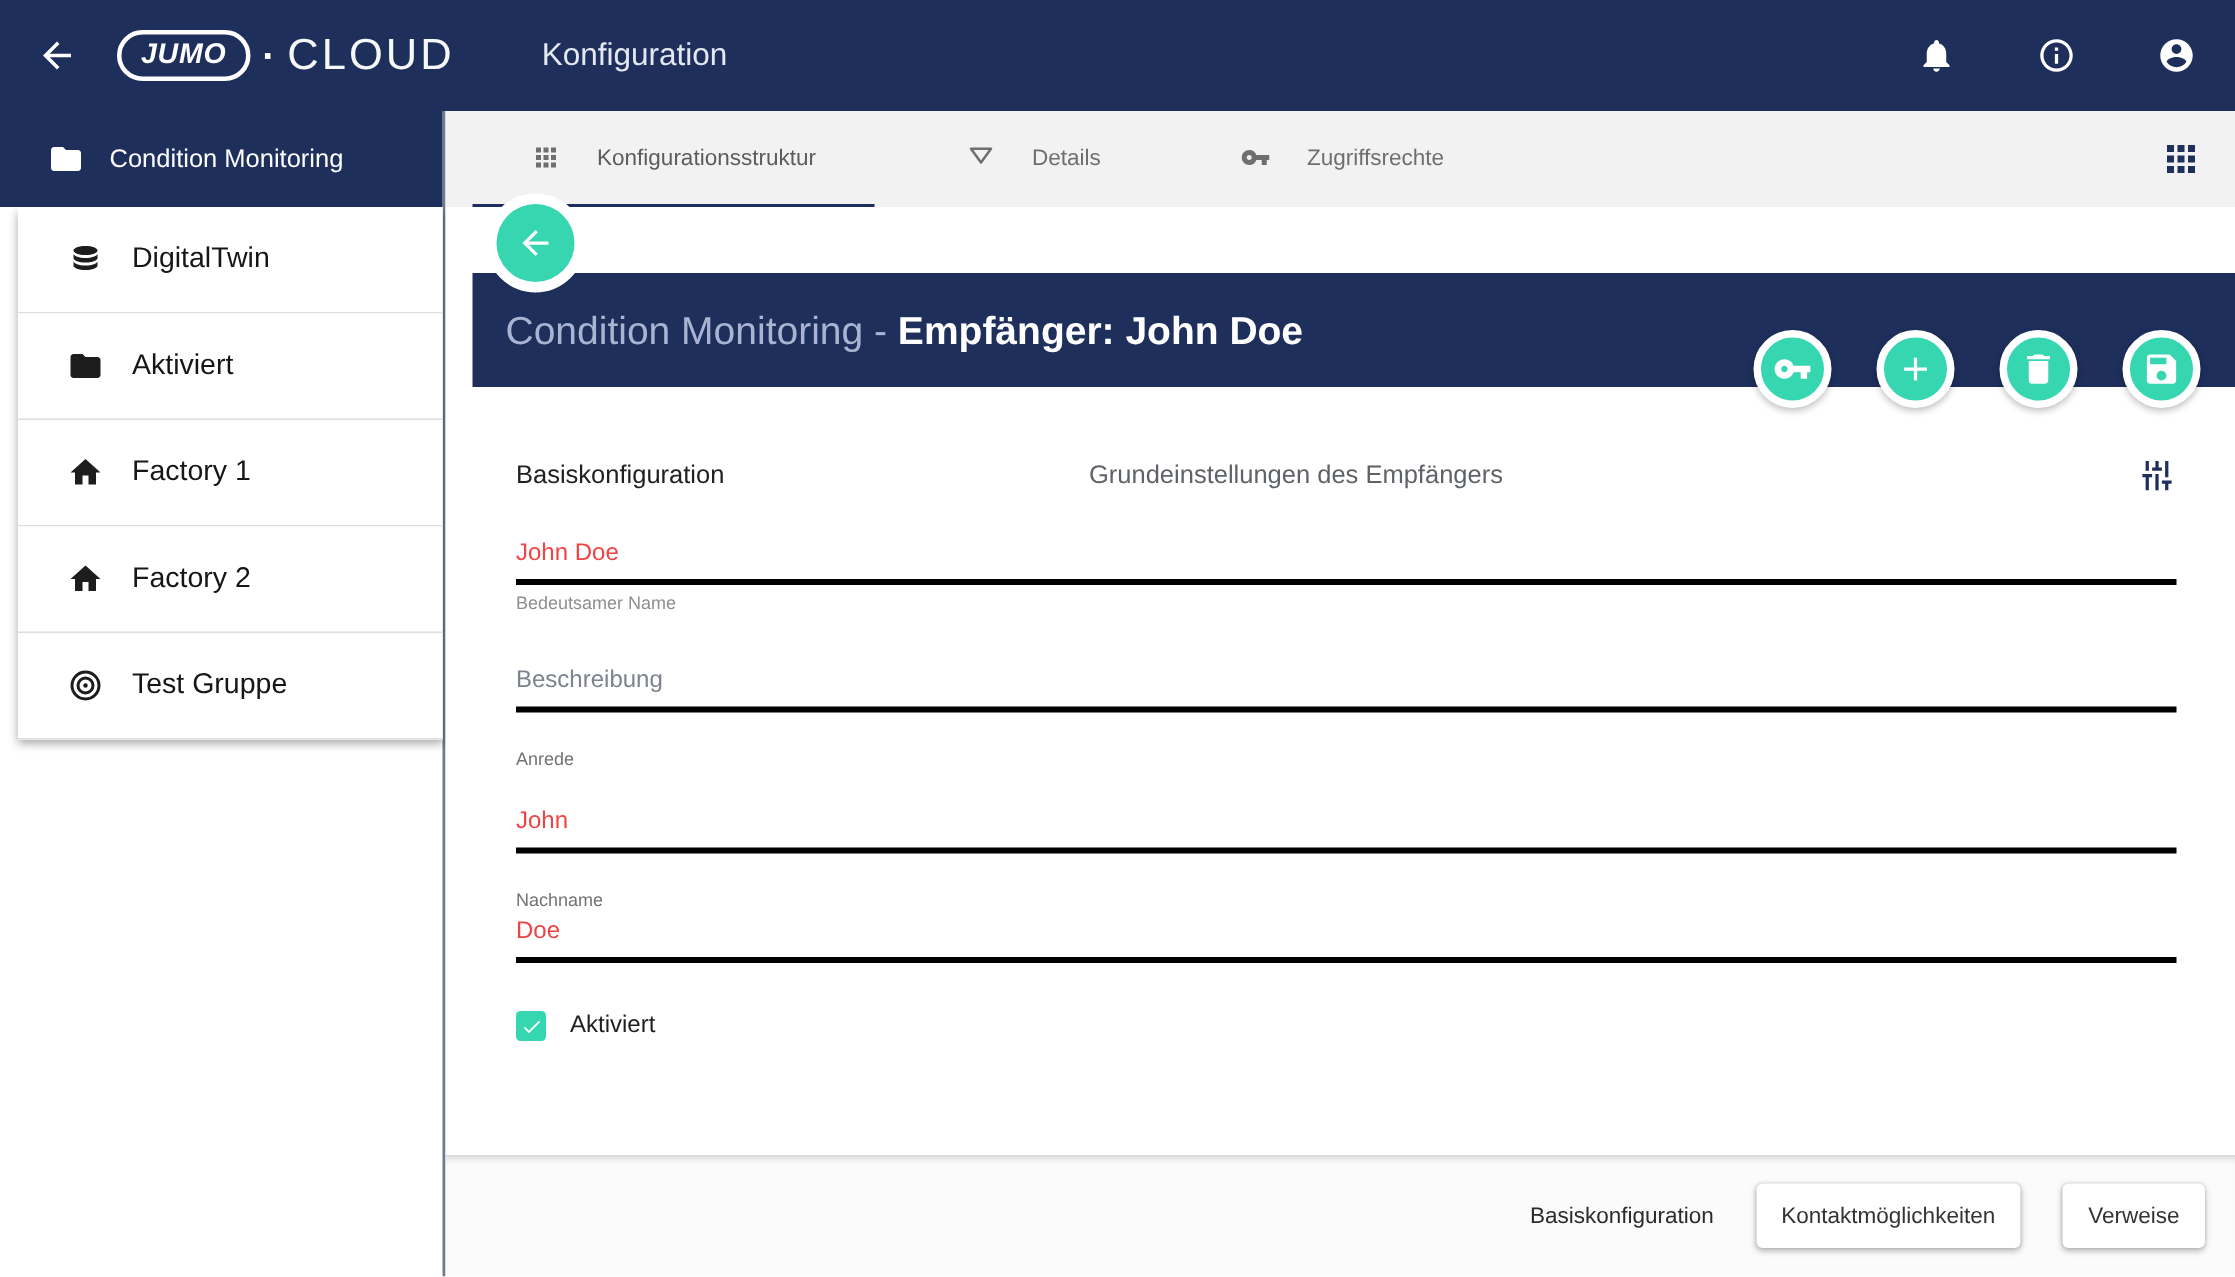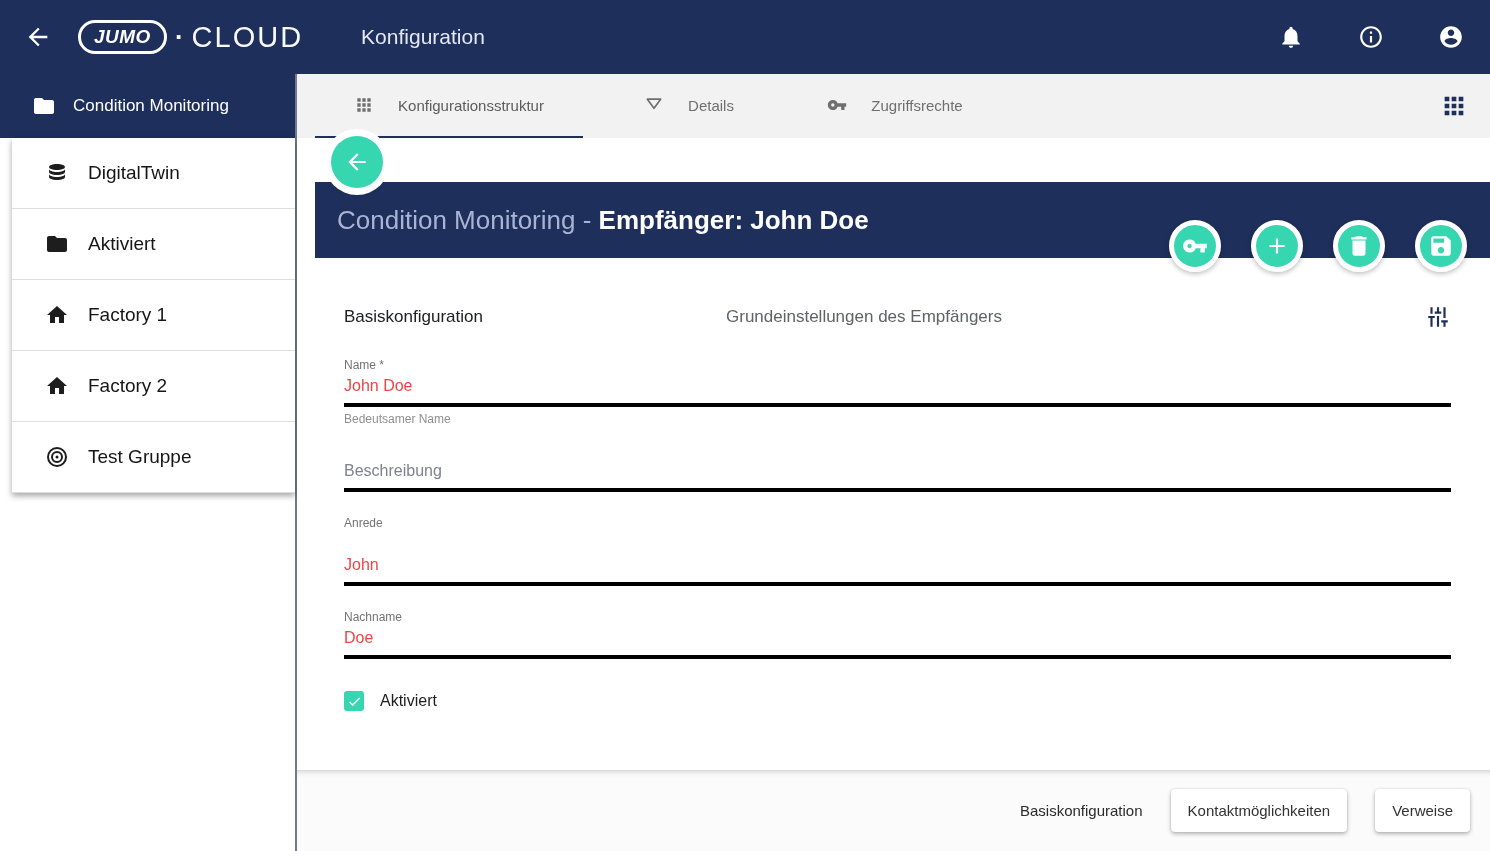--- a/index.html
+++ b/index.html
@@ -263,21 +263,20 @@
             <div class="section-title">Basiskonfiguration</div>
             <div class="section-subtitle">Grundeinstellungen des Empfängers</div>
             <button class="tune-btn">
               <svg viewBox="0 0 24 24" fill="currentColor">
                   <path d="M3 17v2h6v-2H3zM3 5v2h10V5H3zm10 16v-2h8v-2h-8v-2h-2v6h2zM7 9v2H3v2h4v2h2V9H7zm14 4v-2H11v2h10zm-6-4h2V7h4V5h-4V3h-2v6z"></path>
                 </svg>
             </button>
           </div>
 
           <div class="field field-name">
-            <label class="f-label">Name *</label>
             <input class="mat-input" type="text" value="John Doe" style="">
             <div class="f-hint">Bedeutsamer Name</div>
           </div>
 
           <div class="field field-desc">
             <input class="mat-input" type="text" placeholder="Beschreibung" style="">
           </div>
 
           <div class="field">
             <label class="f-label">Anrede</label>

